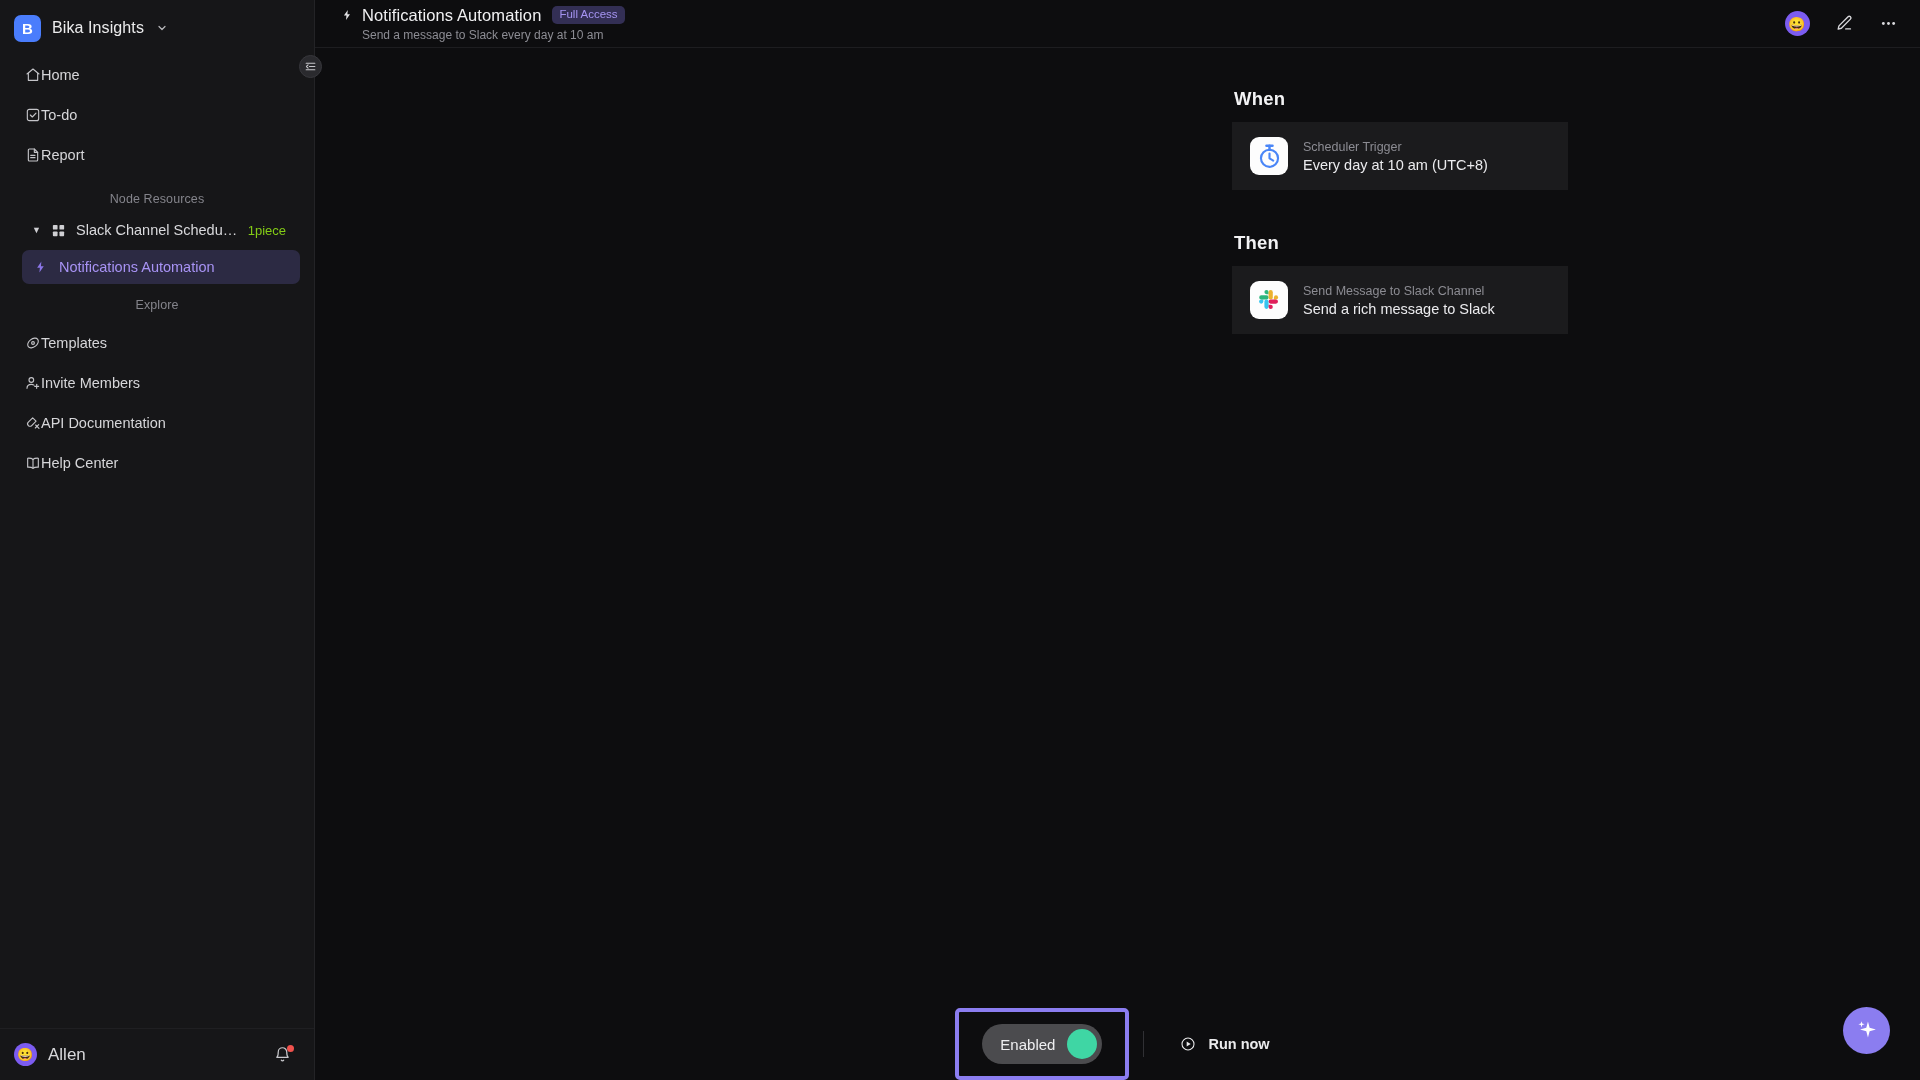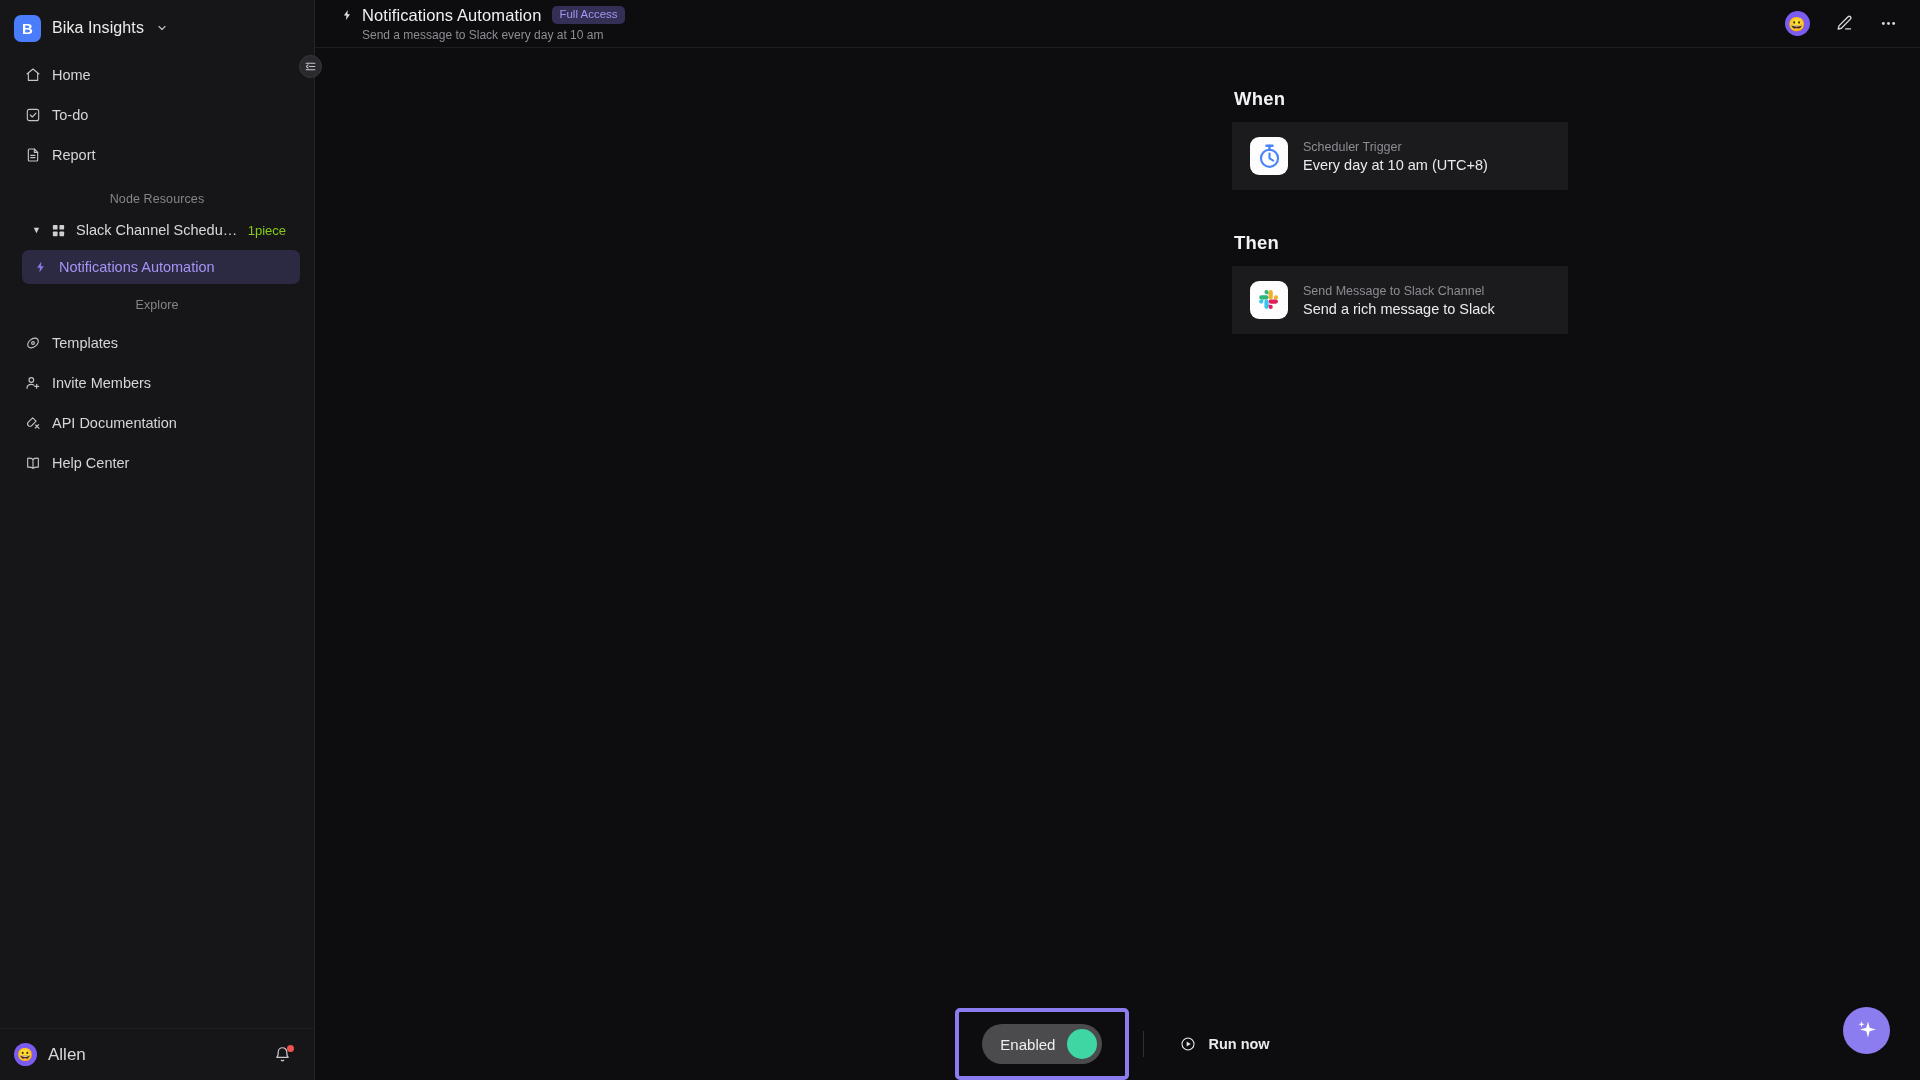--- a/index.html
+++ b/index.html
@@ -28,21 +28,21 @@
     width: 27px; height: 27px; border-radius: 7px;
     background: #4a7dfc; color: #fff;
     display: flex; align-items: center; justify-content: center;
     font-size: 15px; font-weight: 700; flex: 0 0 27px;
   }
   .ws-name { color: #ececed; font-size: 16px; font-weight: 400; letter-spacing: .1px; }
   .ws-caret { color: #b9b9bd; font-size: 11px; margin-left: 1px; display:flex; align-items:center;}
 
   .nav-list { padding: 6px 14px 0 14px; }
   .nav-item {
-    height: 34px; display: flex; align-items: center; gap: 11px;
+    height: 34px; display: flex; align-items: center; 
     padding: 0 10px; border-radius: 7px; cursor: pointer;
     color: #d6d6d9; font-size: 14.5px; margin-bottom: 6px;
   }
   .nav-item .ic { width: 17px; height: 17px; flex: 0 0 17px; display:flex; align-items:center; justify-content:center; color:#c4c4c8;}
   .nav-item .ic svg { width: 16px; height: 16px; display:block; }
 
   .section-label {
     color: #84848b; font-size: 12.5px; padding: 14px 24px 8px 24px; letter-spacing:.1px;text-align:center;
   }
   .tree-row {

